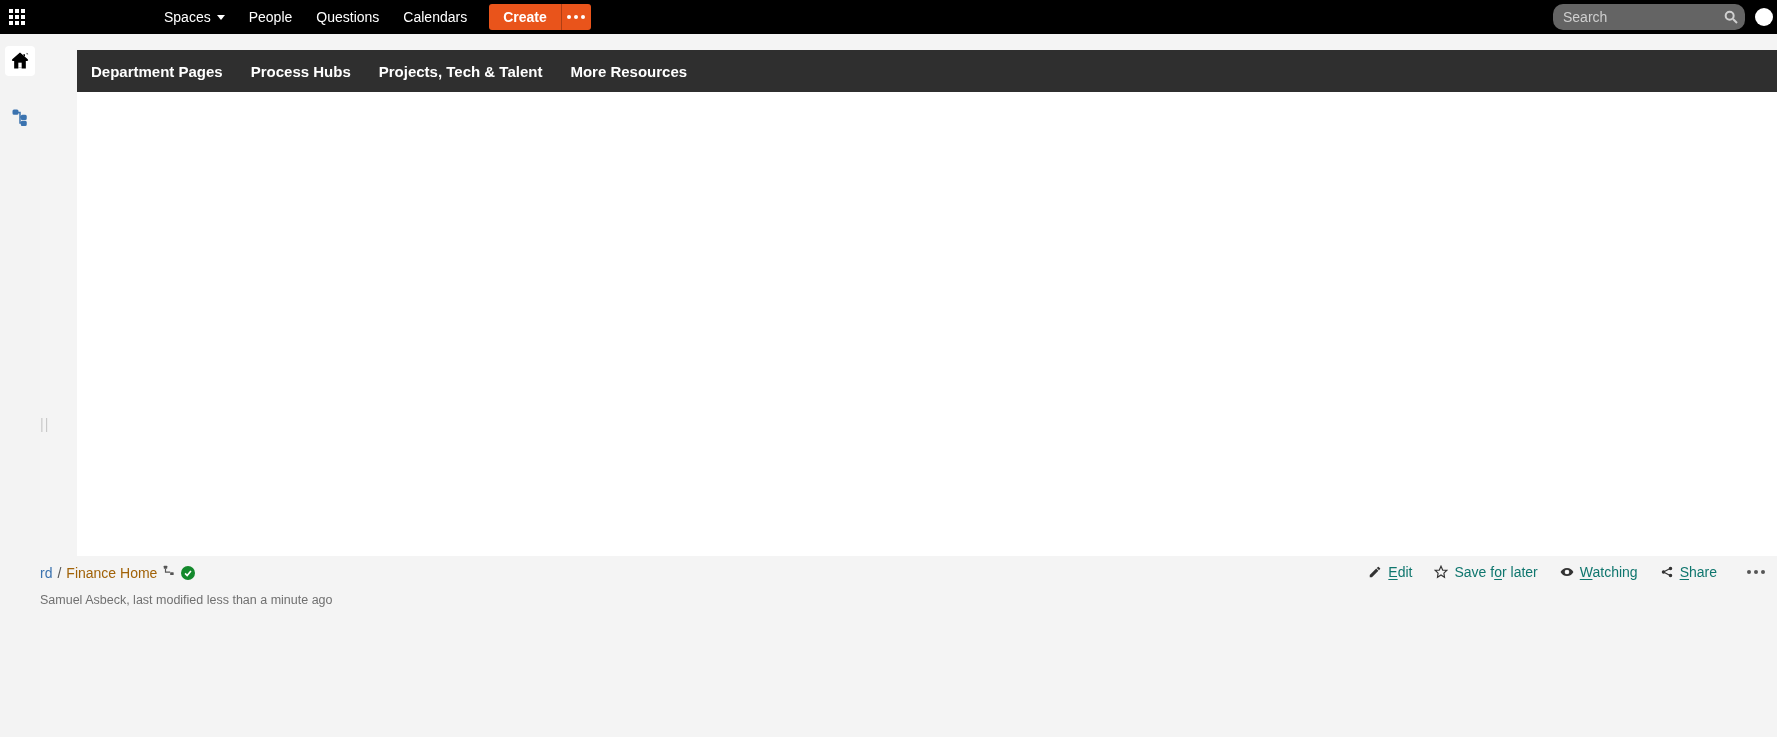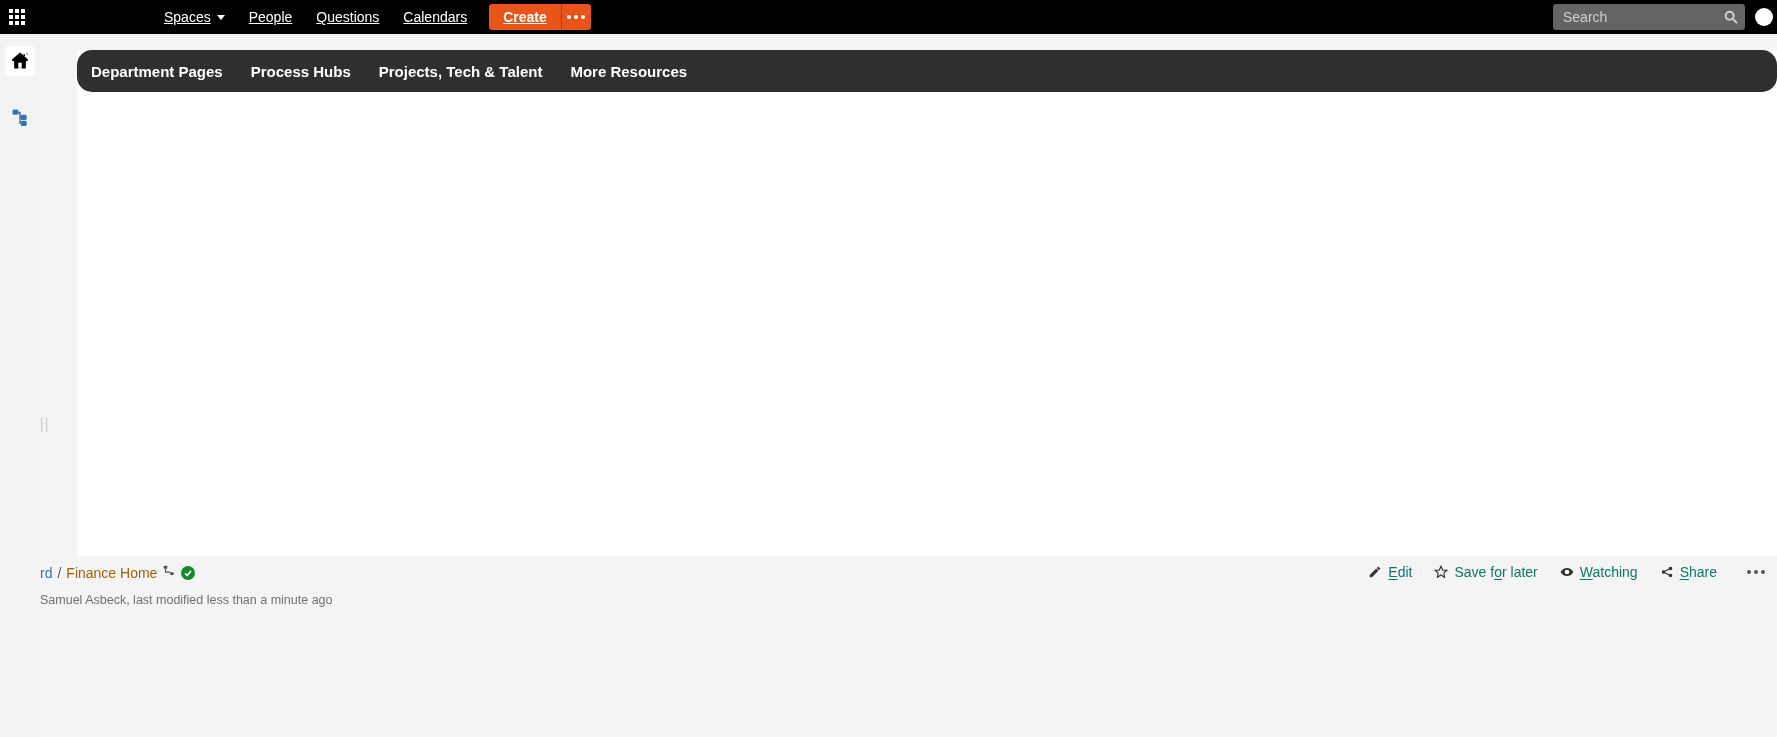--- a/index.html
+++ b/index.html
@@ -13,21 +13,21 @@
   }
   .topbar .apps-icon {
     width: 34px; height: 34px; display: flex; align-items: center; justify-content: center;
     cursor: pointer;
   }
   .grid9 {
     display: grid; grid-template-columns: repeat(3, 4px); grid-auto-rows: 4px; gap: 2px;
   }
   .grid9 span { width: 4px; height: 4px; background: #fff; }
   .topbar .gap { width: 118px; }
-  .nav-items { display: flex; align-items: center; height: 100%; text-decoration: underline; }
+  .nav-items { display: flex; align-items: center; height: 100%; }
   .nav-item {
     padding: 0 12px; height: 100%; display: flex; align-items: center;
     font-size: 14px; cursor: pointer; gap: 6px;
   }
   .chev-down {
     width: 0; height: 0; border-left: 4px solid transparent; border-right: 4px solid transparent;
     border-top: 5px solid #fff;
   }
   .create-group { display: flex; margin-left: 10px; }
   .create-btn {
@@ -37,21 +37,21 @@
   }
   .create-more {
     background: #e9541b; border-left: 1px solid rgba(0,0,0,.25);
     height: 26px; width: 30px; display: flex; align-items: center; justify-content: center;
     cursor: pointer; border-top-right-radius: 3px; border-bottom-right-radius: 3px;
   }
   .dots { display: flex; gap: 3px; }
   .dots span { width: 4px; height: 4px; background: #fff; border-radius: 50%; }
   .topbar-right { margin-left: auto; display: flex; align-items: center; padding-right: 10px; gap: 10px; }
   .search-wrap {
-    position: relative; width: 192px; height: 26px; background: #646464; border-radius: 3px;
+    position: relative; width: 192px; height: 26px; background: #646464; border-radius: 10px;
     display: flex; align-items: center;
   }
   .search-input {
     background: transparent; border: 0; outline: 0; color: #ddd; font-size: 14px;
     padding: 0 30px 0 10px; width: 100%; height: 100%;
   }
   .search-input::placeholder { color: #cfcfcf; }
   .search-btn {
     position: absolute; right: 6px; top: 50%; transform: translateY(-50%);
     width: 16px; height: 16px; cursor: pointer; color: #d0d0d0;
@@ -72,21 +72,21 @@
   .rail-tree { color: #3b73af; cursor: pointer; }
   .rail-handle {
     position: absolute; left: 40px; top: 416px; color: #c9c9c9; font-size: 14px; letter-spacing: 1px;
     cursor: ew-resize;
   }
 
   
   .subnav {
     position: absolute; left: 77px; right: 0; top: 50px; height: 42px;
     background: #2f2f2f; display: flex; align-items: center; color: #fff;
-    padding-left: 14px; gap: 28px; border-radius: 15px;
+    padding-left: 14px; gap: 28px;
   }
   .subnav-item { font-size: 15px; font-weight: 600; cursor: pointer; }
 
   
   .hero {
     position: absolute; left: 77px; right: 0; top: 50px; height: 506px; background: #fff;
   }
 
   
   .page-meta {

